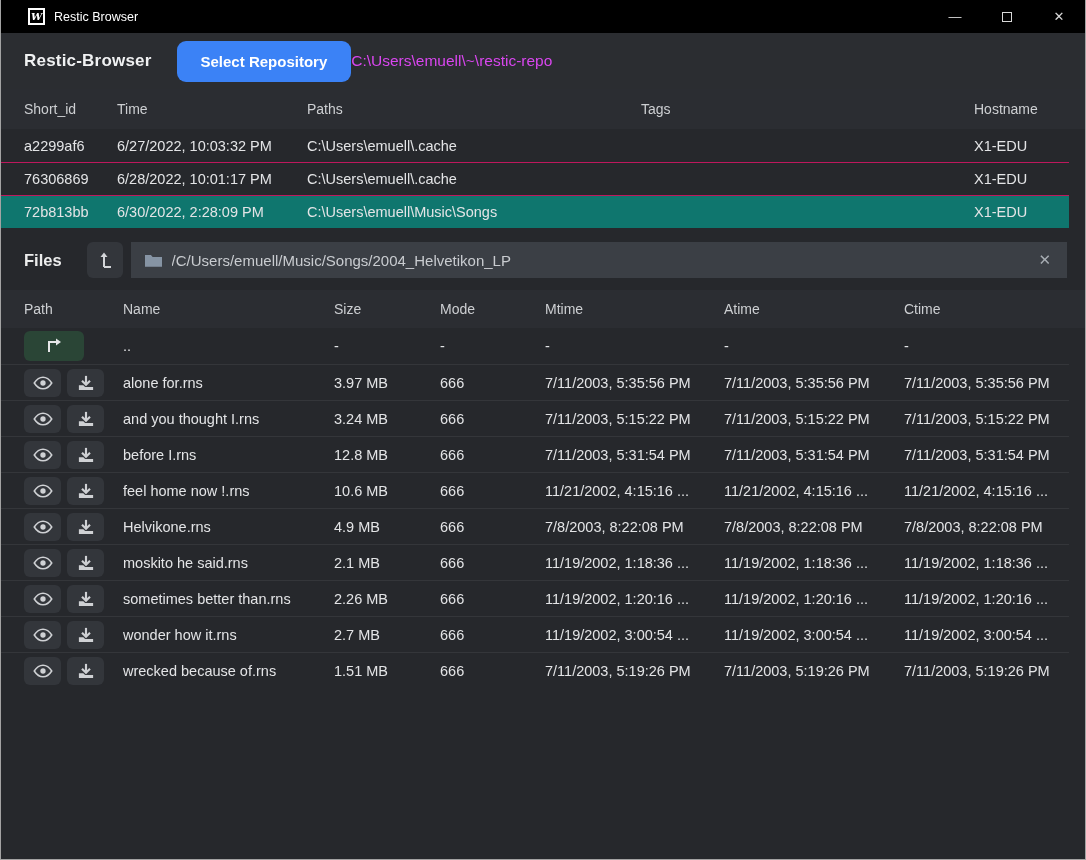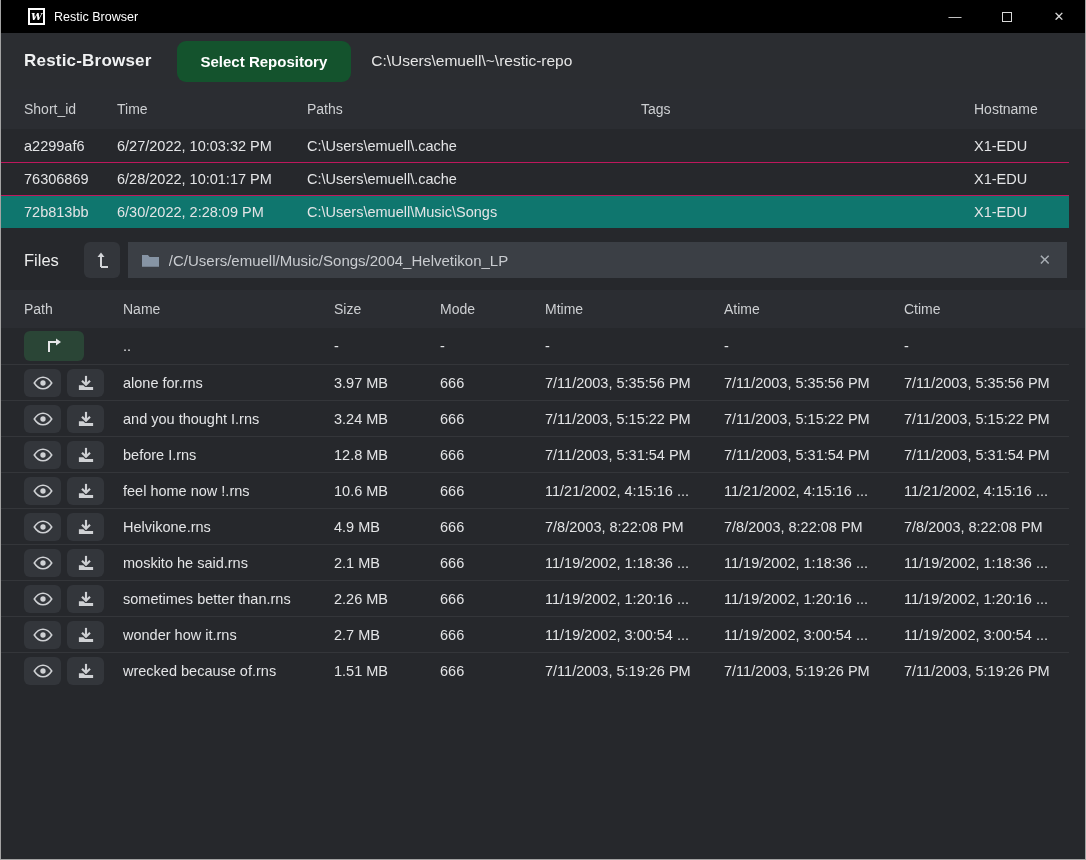--- a/index.html
+++ b/index.html
@@ -38,24 +38,24 @@
   .maxbox { width: 10px; height: 10px; border: 1px solid #d8d8d8; display: inline-block; }
 
   
   .appheader {
     height: 56px; background: #2b2d31;
     display: flex; align-items: center; padding-left: 23px;
   }
   .app-title { font-size: 17px; font-weight: bold; color: #f0f1f2; letter-spacing: .2px; }
   .select-repo {
     margin-left: 25px; height: 41px; padding: 0 24px;
-    background: #14532d; color: #fff; border: 0; border-radius: 9px;
+    background: #3b82f6; color: #fff; border: 0; border-radius: 9px;
     font-size: 15px; font-weight: bold; font-family: inherit;
   }
-  .repo-path { margin-left: 20px; color: #e5e5e5; font-size: 15.5px; }
+  .repo-path { color: #d946ef; font-size: 15.5px; }
 
   
   .section-heading {
     height: 60px; display: flex; align-items: center; padding-left: 23px;
   }
   .section-heading h2 { font-size: 16.5px; font-weight: bold; color: #eceded; }
 
   
   .thead { background: #2b2d32; color: #cdcfd2; font-size: 14px; }
   .grid-snap { display: grid; grid-template-columns: 93px 190px 334px 333px 1fr; padding-left: 23px; align-items: center; }
@@ -68,21 +68,21 @@
   .srow.selected { background: #0f766e; }
   .frow { height: 36px; font-size: 14.5px; border-top: 1px solid #34363a; }
   .frow:first-child { border-top: none; }
   .c { white-space: nowrap; overflow: hidden; }
 
   
   .files-bar {
     height: 36px; margin: 14px 18px 12px 23px;
     display: flex; align-items: center;
   }
-  .files-bar h2 { font-size: 16.5px; font-weight: normal; color: #eceded; margin-right: 25px; }
+  .files-bar h2 { font-size: 16.5px; font-weight: bold; color: #eceded; margin-right: 25px; }
   .icon-btn {
     background: #33363b; border: 0; border-radius: 6px;
     display: inline-flex; align-items: center; justify-content: center;
   }
   .files-up-btn { width: 36px; height: 36px; margin-right: 8px; }
   .path-field {
     flex: 1; height: 36px; background: #3b3f45; border-radius: 0;
     display: flex; align-items: center; padding: 0 14px; gap: 10px;
   }
   .path-text { flex: 1; color: #c9ccd0; font-size: 15px; white-space: nowrap; overflow: hidden; }

